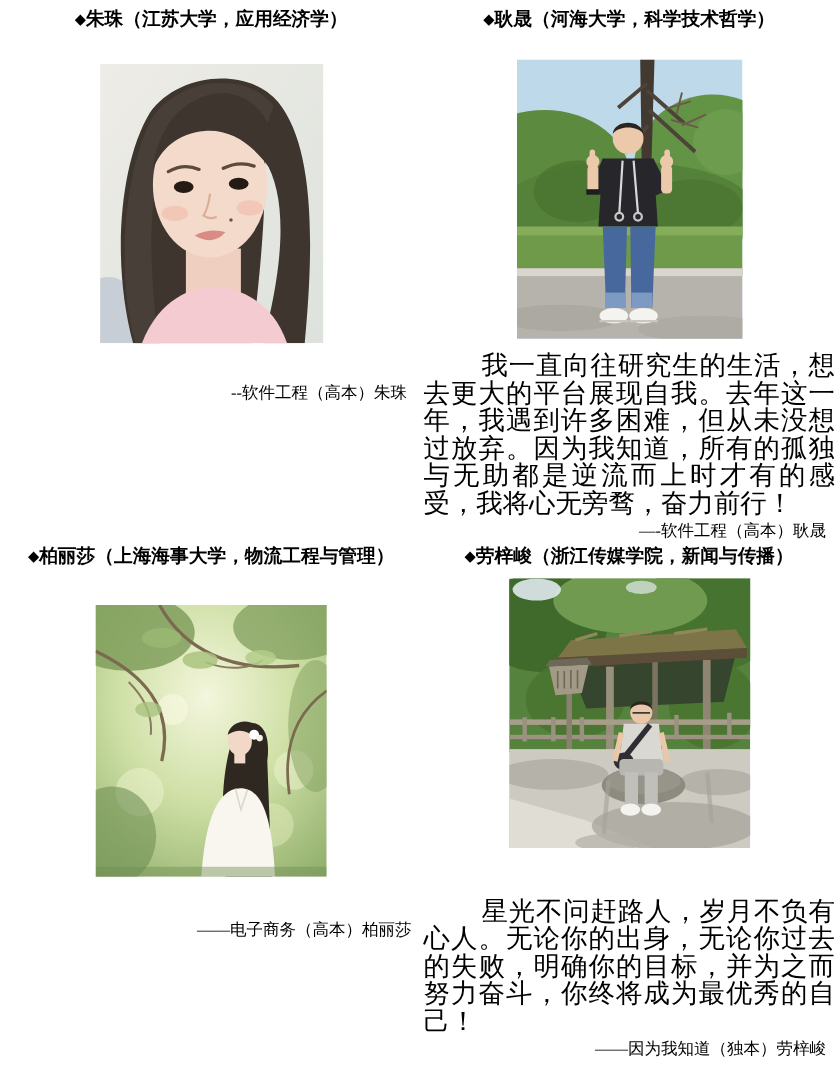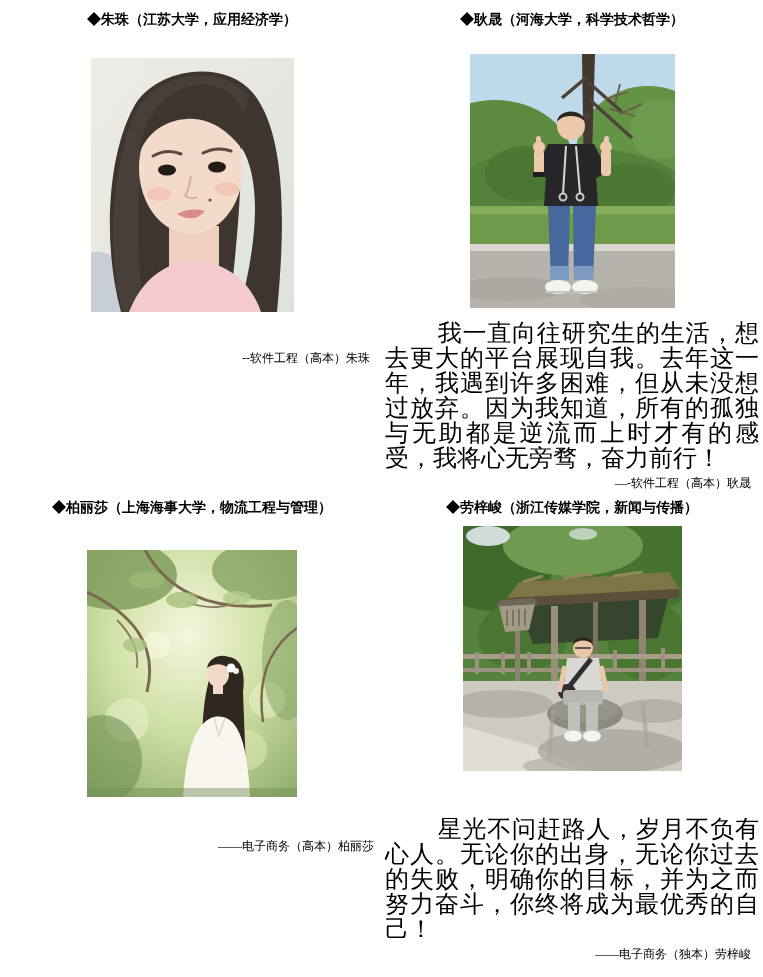--- a/index.html
+++ b/index.html
@@ -16,23 +16,23 @@
     display:flex;
     flex-direction:column;
     align-items:center;
   }
   #sec-0{left:6px;  top:10px;  width:372px;}
   #sec-1{left:385px; top:10px;  width:374px;}
   #sec-2{left:6px;  top:488px; width:372px;gap:24px;}
   #sec-3{left:385px; top:488px; width:374px;}
 
   .profile-title{
-    font-family:Liberation Serif, serif;
+    font-family:Liberation Mono, monospace;
     font-weight:bold;
-    font-size:14px;
+    font-size:17px;
     line-height:20px;
     text-align:right;
     white-space:nowrap;
   }
   #sec-2 .profile-title, #sec-3 .profile-title{margin-top:10px;}
 
   .photo{display:block;flex:0 0 auto;}
   #sec-0 .photo{margin-top:28px;}
   #sec-1 .photo{margin-top:24px;}
   #sec-2 .photo{margin-top:8px;}
@@ -49,21 +49,21 @@
     font-size:24px;
     line-height:25px;
     text-align:justify;
     text-indent:2.2em;
     word-break:break-all;
   }
   #sec-2 .quote{line-height:24px;}
 
   .attribution{
     margin:0;
-    font-size:12px;
+    font-size:15px;
     line-height:25px;
     text-align:right;
     padding-right:8px;
   }
   #sec-2 .attribution{line-height:24px;padding-right:4px;}
 </style>
 </head>
 <body>
 
 <div class="page">
@@ -245,17 +245,17 @@
       <rect x="100" y="164" width="40" height="15" rx="4" fill="#b7b6b0"></rect>
       <rect x="105" y="176" width="12" height="30" fill="#c0bfb9"></rect>
       <rect x="123" y="176" width="12" height="30" fill="#c0bfb9"></rect>
       <ellipse cx="110" cy="210" rx="9" ry="5.5" fill="#f4f3ef"></ellipse>
       <ellipse cx="129" cy="210" rx="9" ry="5.5" fill="#f4f3ef"></ellipse>
       <path d="M90,184 L86,232 M180,176 L184,222" stroke="#a5a29a" stroke-width="4" opacity="0.6"></path>
     </svg>
 
     <div class="quote-block">
       <p class="quote">星光不问赶路人，岁月不负有心人。无论你的出身，无论你过去的失败，明确你的目标，并为之而努力奋斗，你终将成为最优秀的自己！</p>
-      <p class="attribution">——电子商务（独本）劳梓峻</p>
+      <p class="attribution">——因为我知道（独本）劳梓峻</p>
     </div>
   </div>
 
 </div>
 
 </body></html>

